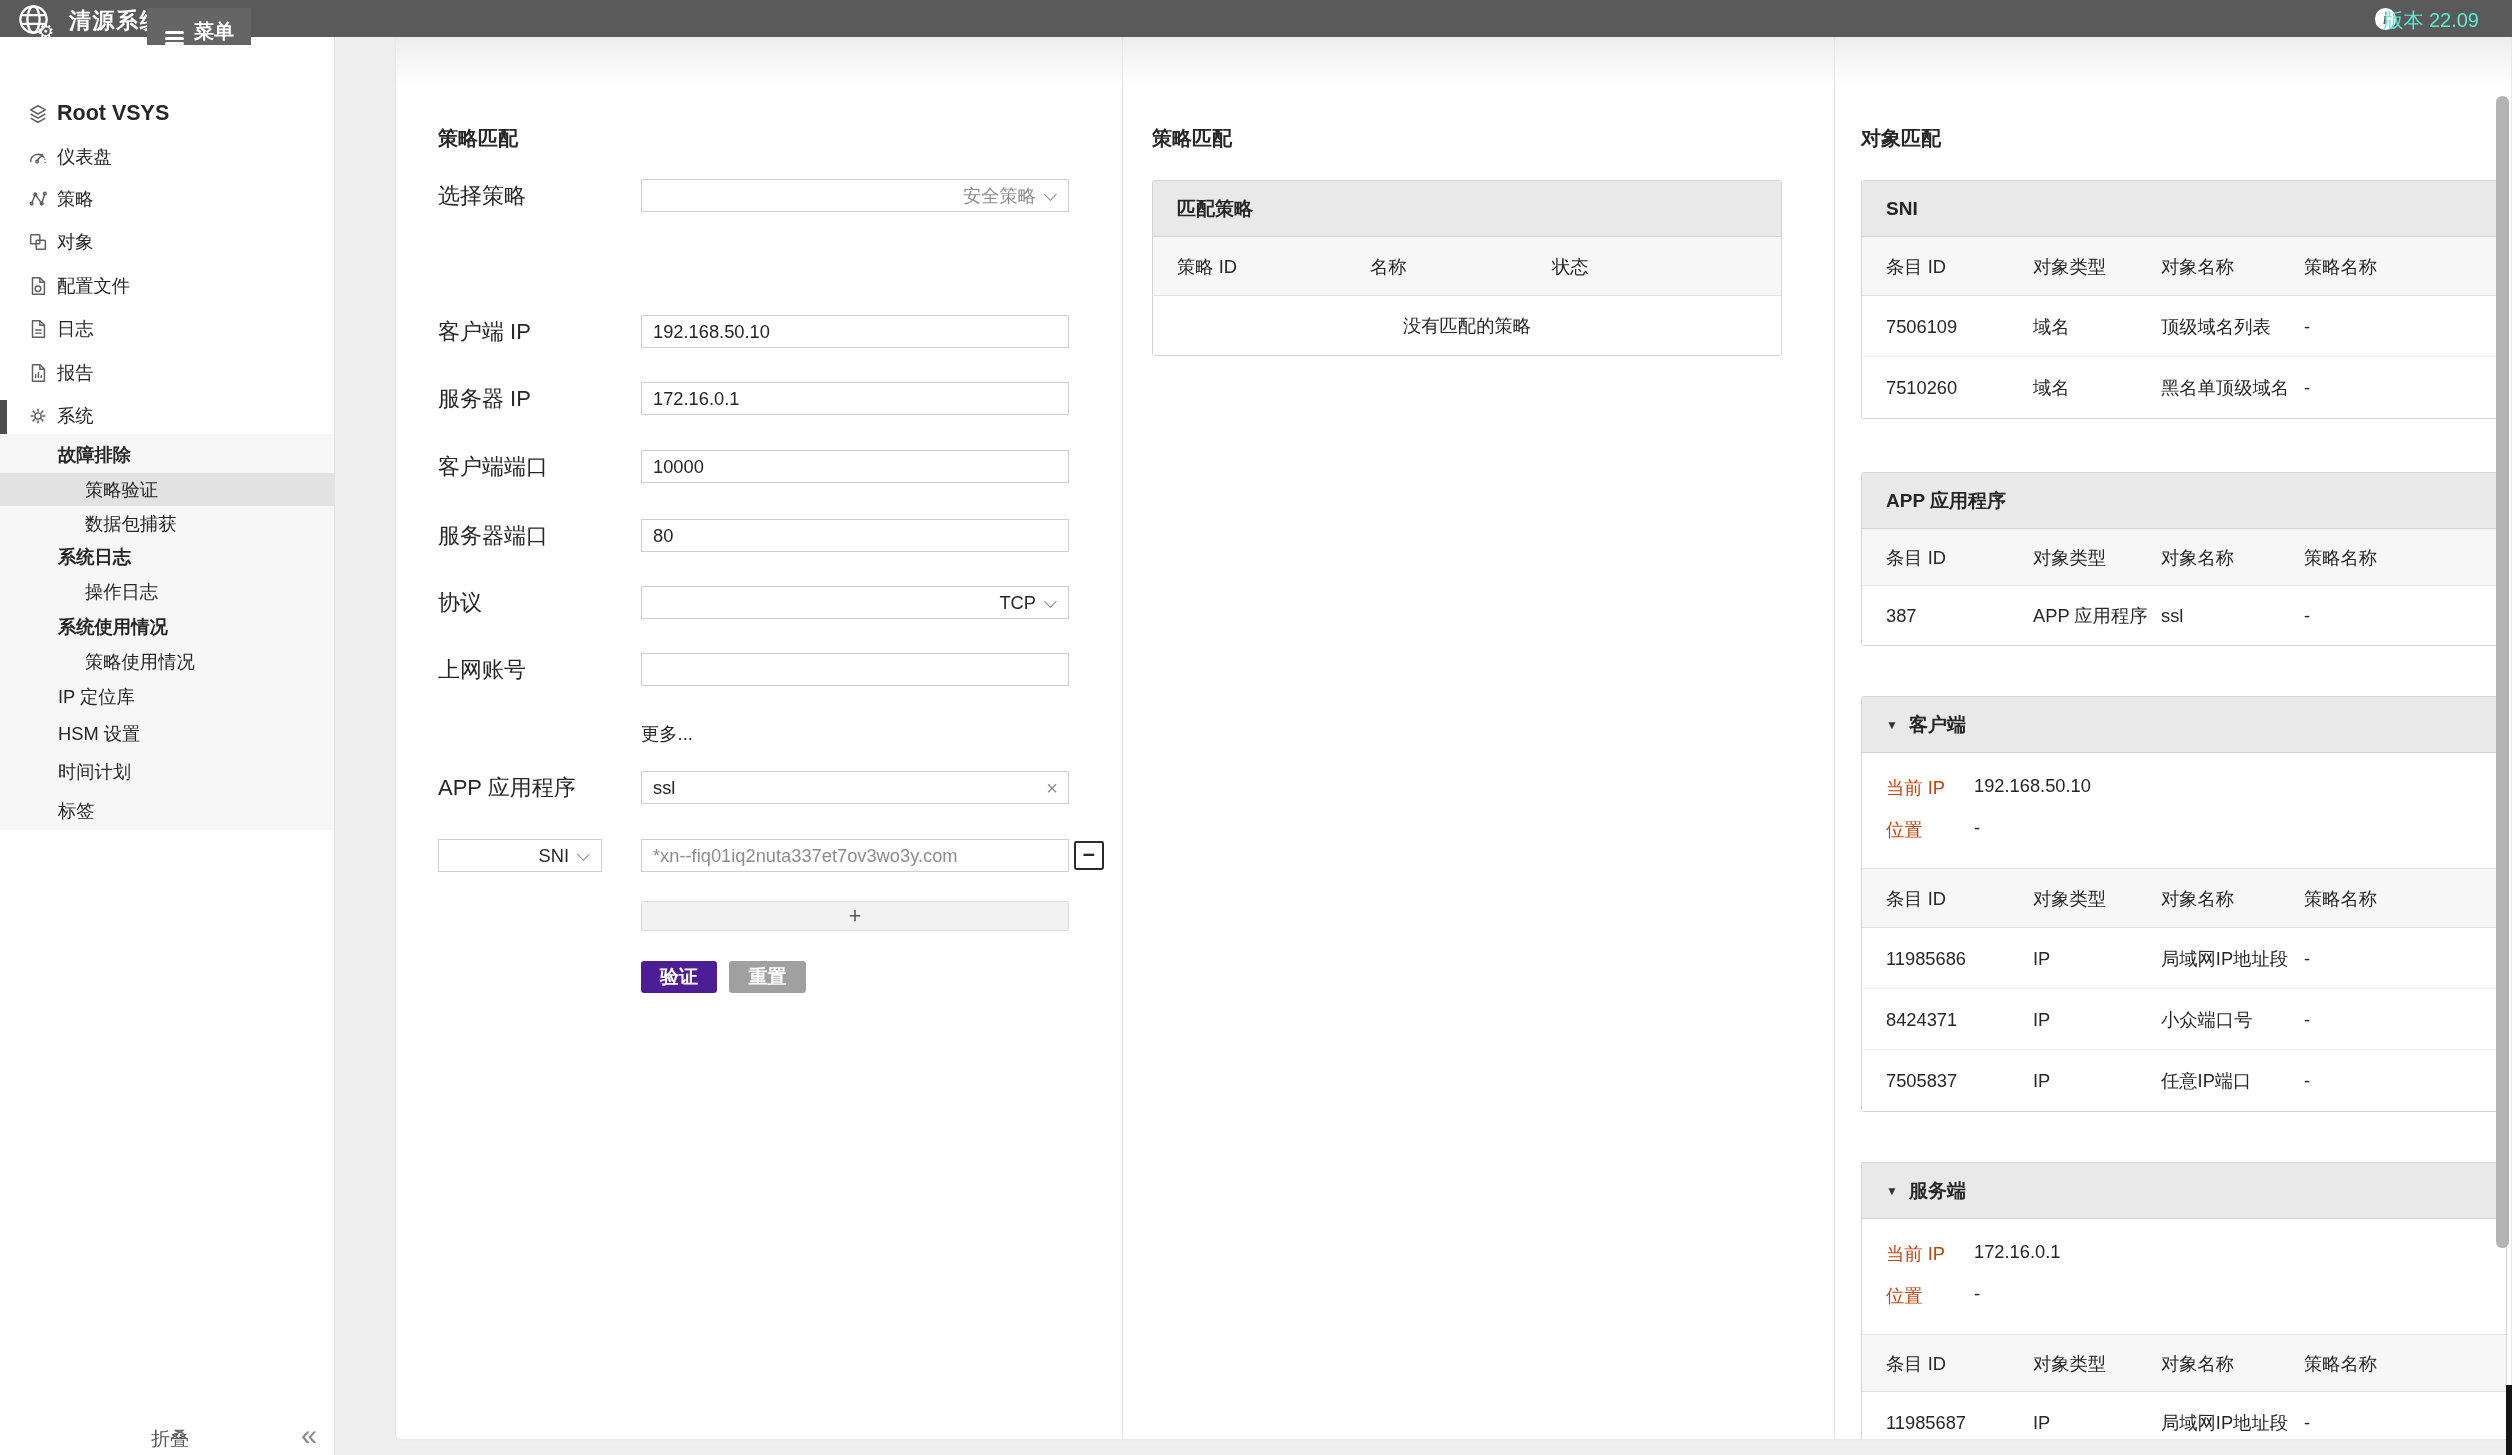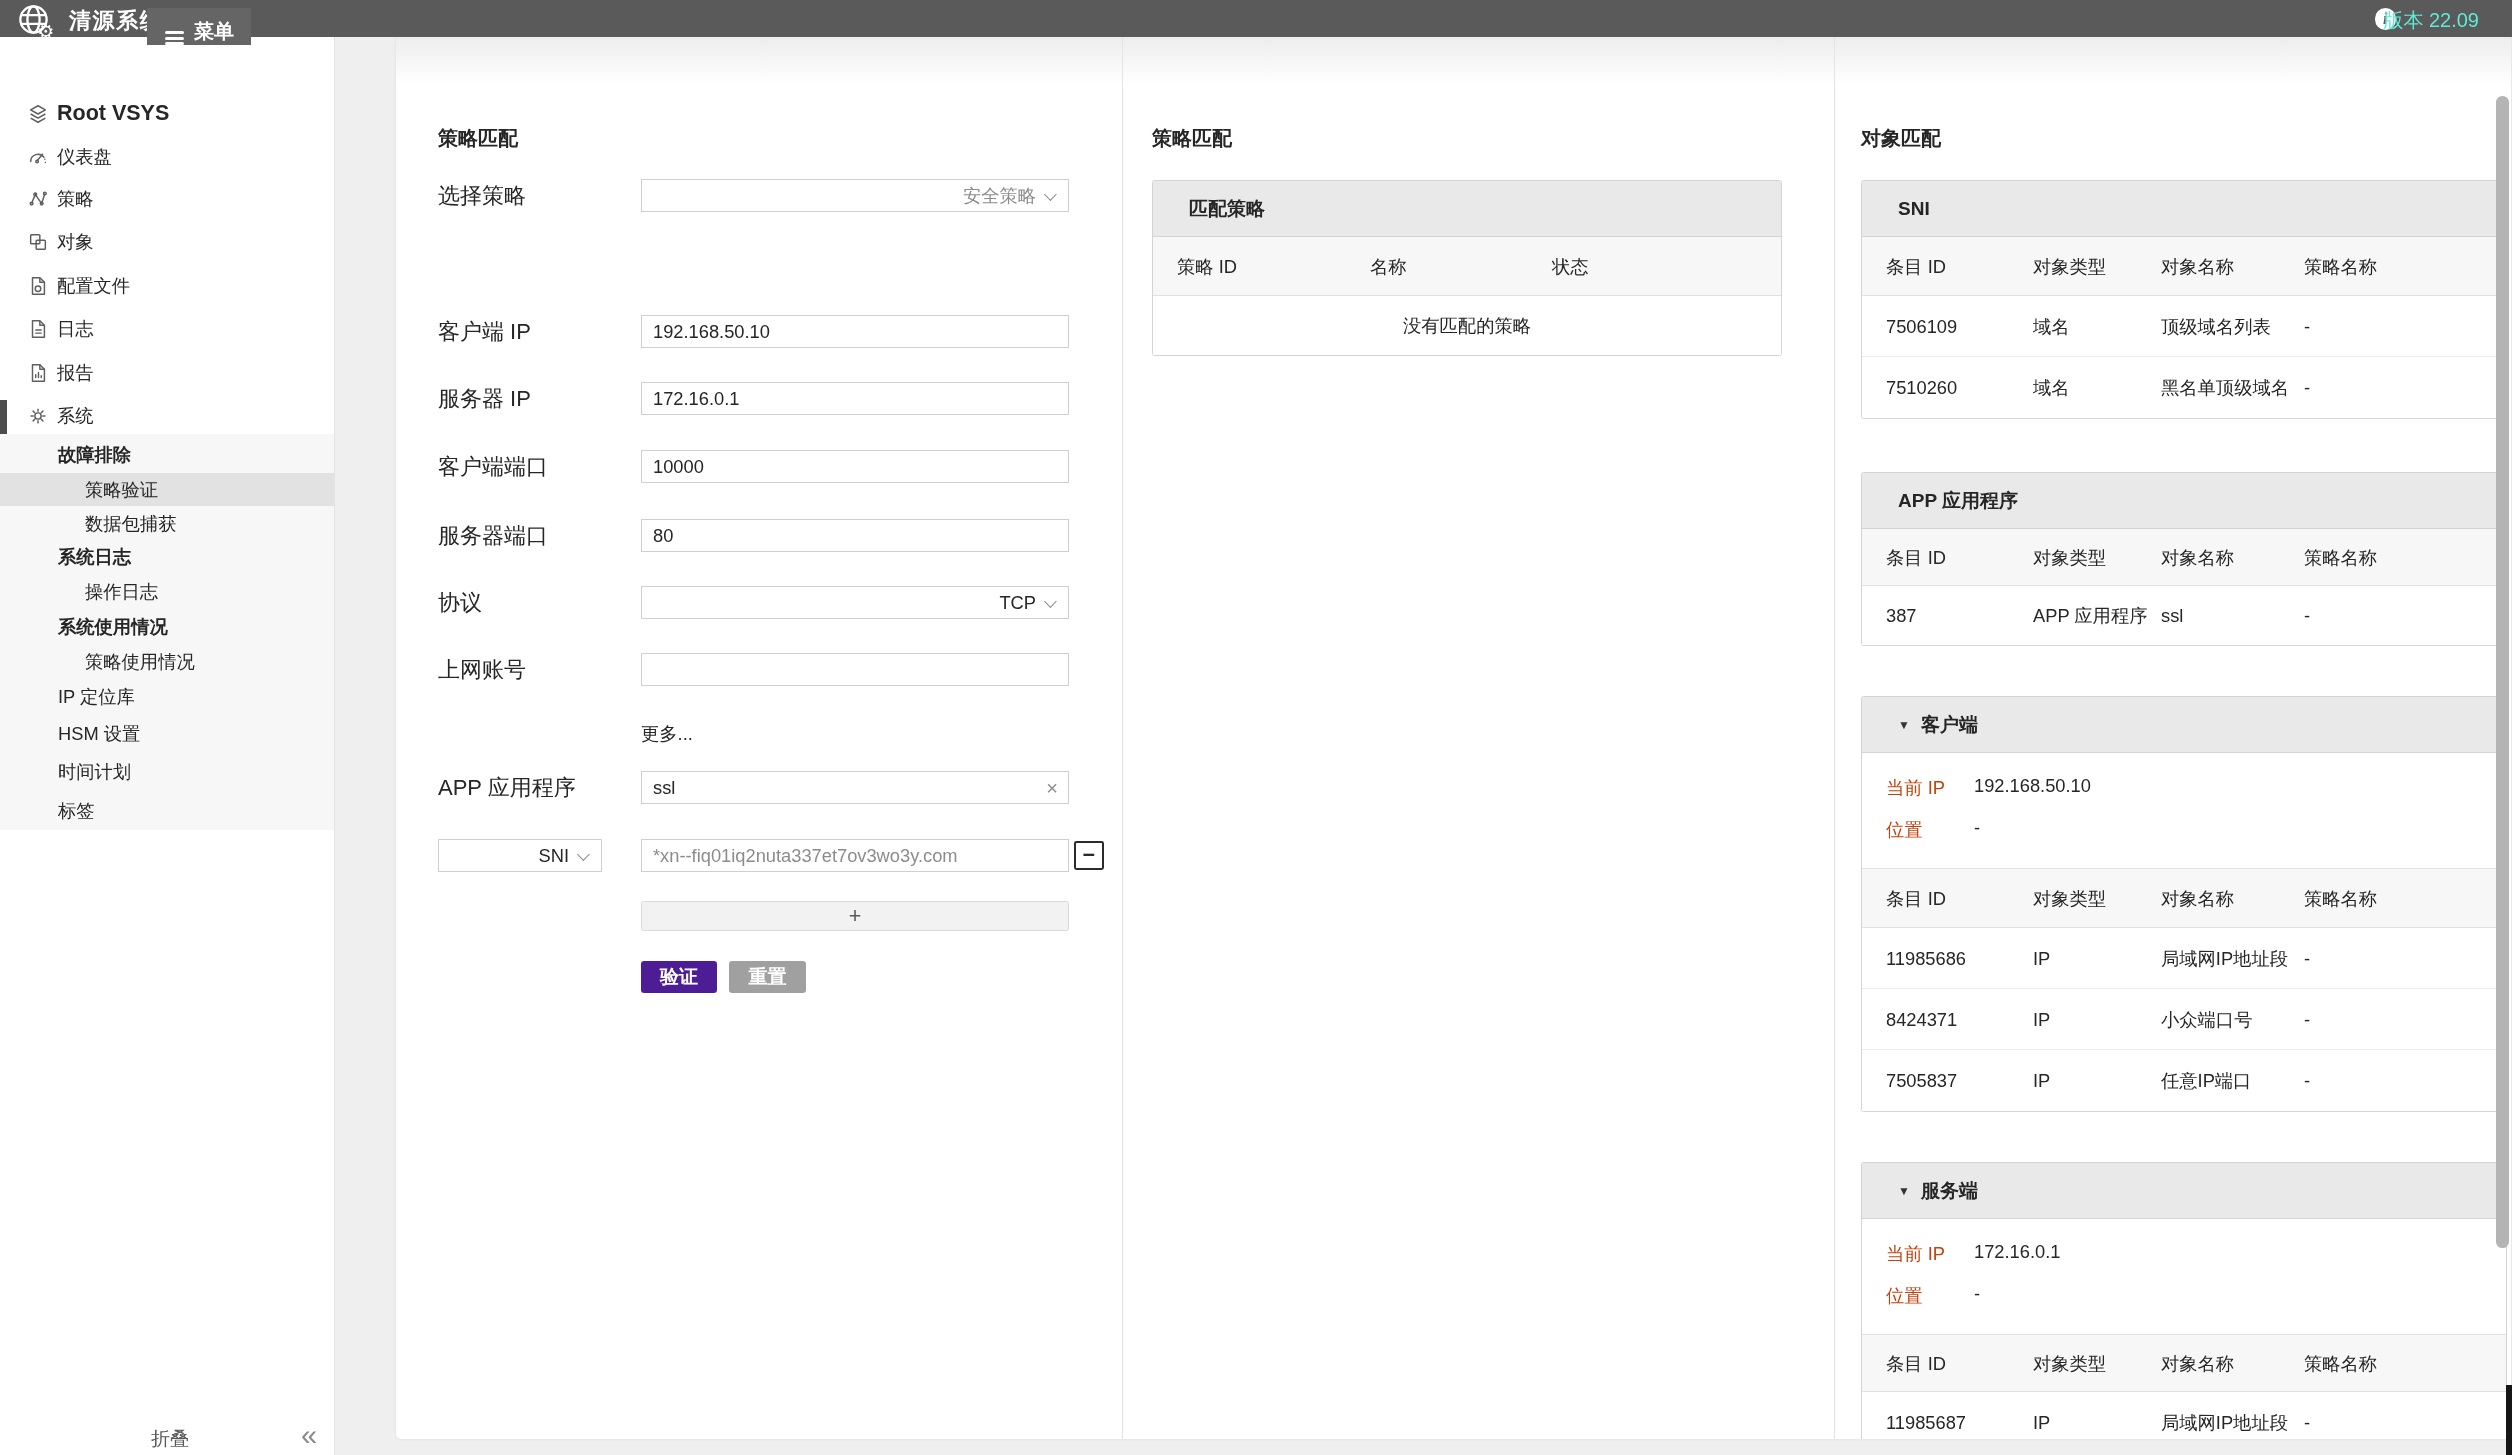--- a/index.html
+++ b/index.html
@@ -57,21 +57,21 @@
   .sni-select { left:0; width:164px; }
   .minus-btn { position:absolute; left:636px; top:1.6px; width:29.5px; height:29.5px; background:#fff; border:2.4px solid #2b2b2b; border-radius:2.4px; display:flex; align-items:center; justify-content:center; font-size:21.5px; font-weight:bold; color:#2b2b2b; cursor:pointer; line-height:1; }
   .add-btn { position:absolute; left:203px; top:864px; width:428px; height:30px; background:#f2f2f2; border:0.8px solid #d9d9d9; border-radius:2.4px; display:flex; align-items:center; justify-content:center; font-size:21.5px; color:#595959; cursor:pointer; }
   .btn { position:absolute; top:924px; height:32px; border:none; border-radius:3.2px; color:#fff; font-size:19px; font-weight:bold; cursor:pointer; font-family:inherit; }
   .btn-verify { left:203px; width:76px; background:#4c1d95; }
   .btn-reset { left:291px; width:77px; background:#a0a0a0; }
   
   .mid-col { position:absolute; left:756px; top:0; width:630px; height:100%; }
   .right-col { position:absolute; left:1465px; top:0; width:646px; height:100%;text-decoration:underline; }
   .panel { position:absolute; left:0; width:100%; background:#fff; border:0.8px solid #d4d4d4; border-radius:2.4px; }
-  .panel-bar { height:56px; background:#e9e9e9; border-bottom:0.8px solid #d4d4d4; display:flex; align-items:center; padding-left:36px; font-size:19px; font-weight:bold; }
+  .panel-bar { height:56px; background:#e9e9e9; border-bottom:0.8px solid #d4d4d4; display:flex; align-items:center; padding-left:24px; font-size:19px; font-weight:bold; }
   .panel-bar .tri { font-size:12px; margin-right:11px; color:#333; cursor:pointer; }
   .col-row { position:relative; height:59px; background:#f7f7f7; border-bottom:0.8px solid #e2e2e2; font-size:18.3px; }
   .t-row { position:relative; height:61px; background:#fff; border-bottom:0.8px solid #ececec; font-size:18.3px; }
   .t-row:last-child { border-bottom:none; }
   .cell { position:absolute; top:0; line-height:59px; white-space:nowrap; }
   .t-row .cell { line-height:61px; }
   .c0 { left:24px; } .c1 { left:171px; } .c2 { left:299px; } .c3 { left:442px; }
   .mid-c0 { left:24px; } .mid-c1 { left:217px; } .mid-c2 { left:399px; }
   .empty-row { height:59px; display:flex; align-items:center; justify-content:center; font-size:18.3px; background:#fff; }
   .info-block { position:relative; height:116px; border-bottom:0.8px solid #e2e2e2; }

